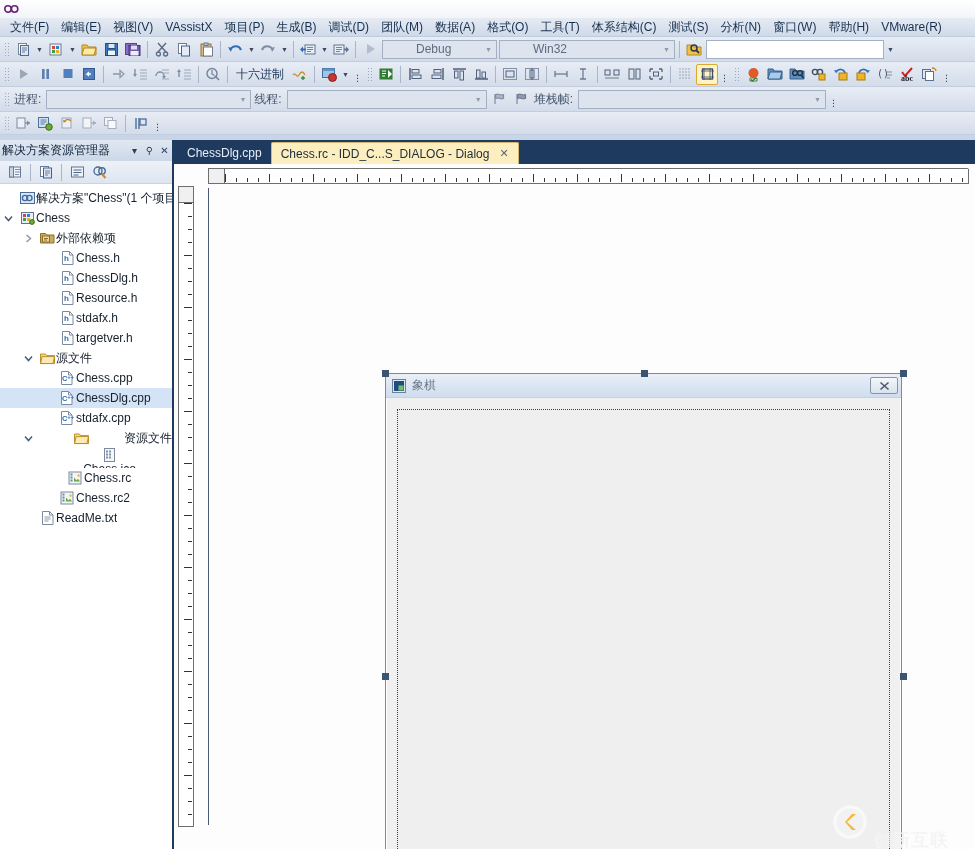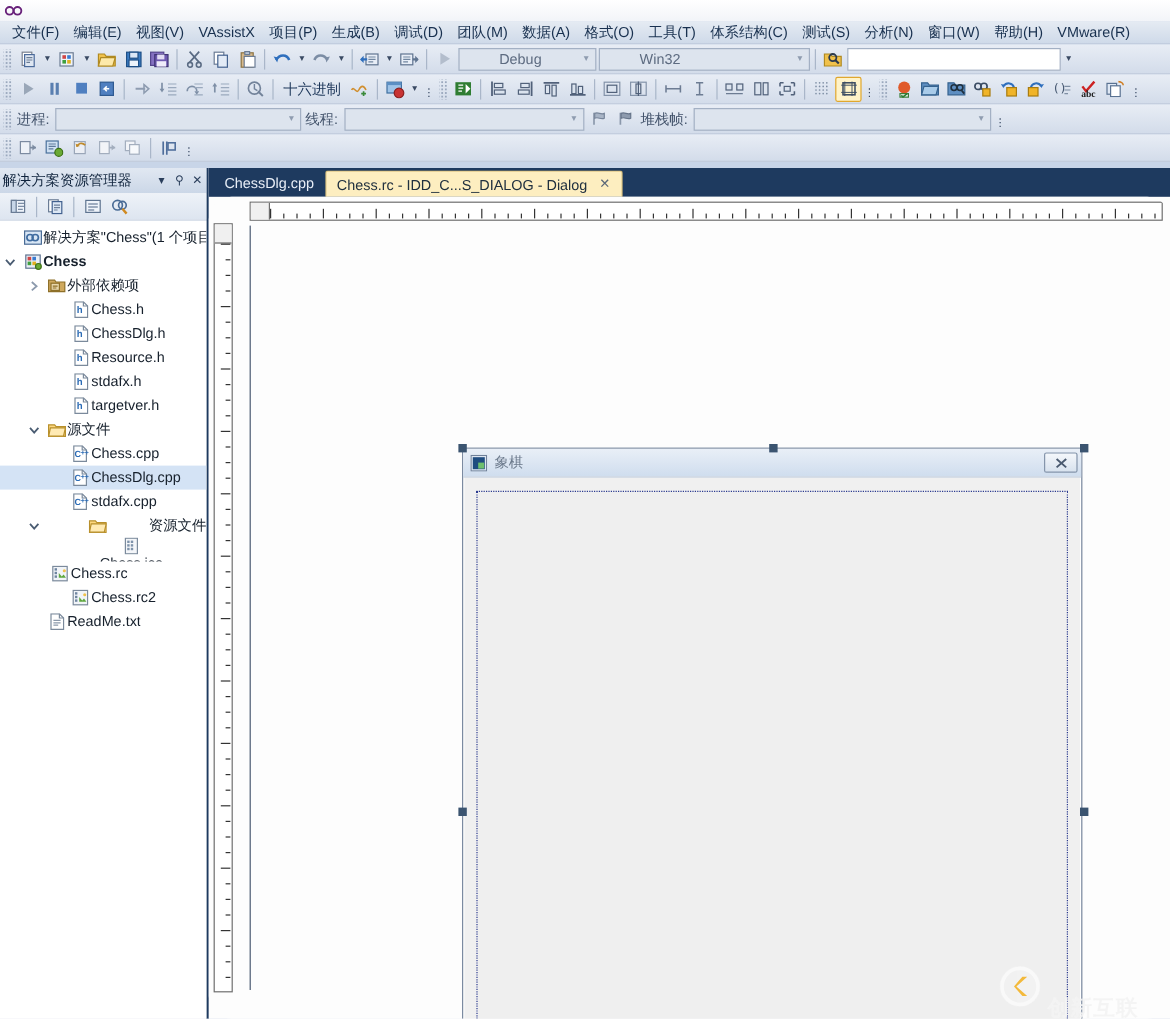--- a/index.html
+++ b/index.html
@@ -104,21 +104,21 @@
   }
   .se-tree { flex: 1 1 auto; overflow: hidden; padding-top: 4px; background: #fff; }
   .tree-row {
     display: flex; align-items: center; height: 20px; white-space: nowrap;
     font-size: 12px; color: #16202c;
   }
   .tree-row.selected { background: #d4e3f5; }
   .twisty { width: 14px; flex: 0 0 auto; text-align: center; color: #46586f; font-size: 9px; }
   .ticon { width: 18px; flex: 0 0 auto; display: flex; align-items: center; justify-content: center; }
   .tlabel { overflow: hidden; }
-  .tlabel.bold { font-weight: bold; }
+  .tlabel.bold { font-weight: normal; }
 
   
   .editor-area { flex: 1 1 auto; display: flex; flex-direction: column; background: #fdfdfd; min-width: 0; }
   .tabstrip {
     height: 24px; display: flex; align-items: flex-end;
     background: #1e3a5f;
     padding-left: 4px;
   }
   .tab {
     height: 22px; display: flex; align-items: center; gap: 5px;
@@ -953,21 +953,21 @@
                   <rect x="6" y="2.5" width="2" height="2"></rect>
                   <rect x="3" y="5.5" width="2" height="2"></rect>
                   <rect x="6" y="5.5" width="2" height="2"></rect>
                   <rect x="3" y="8.5" width="2" height="2"></rect>
                   <rect x="6" y="8.5" width="2" height="2"></rect>
                 </g>
               </svg>
             </span>
             <span class="tlabel">Chess.ico</span>
           </div>
-          <div class="tree-row" style="padding-left: 27px;">
+          <div class="tree-row" style="padding-left: 52px;">
             <span class="twisty"></span>
             <span class="ticon">
               <svg width="14" height="14" viewBox="0 0 14 14">
                 <rect x="1" y="1" width="12" height="12" fill="#f1f4f8" stroke="#7b8a9c"></rect>
                 <g fill="#6f85a0">
                   <rect x="2.5" y="2.5" width="2" height="2"></rect>
                   <rect x="2.5" y="5.5" width="2" height="2"></rect>
                   <rect x="2.5" y="8.5" width="2" height="2"></rect>
                 </g>
                 <path d="M6 6.5l2.5 3 1.5-1.8 2 2.8H6z" fill="#5fa83f"></path>

